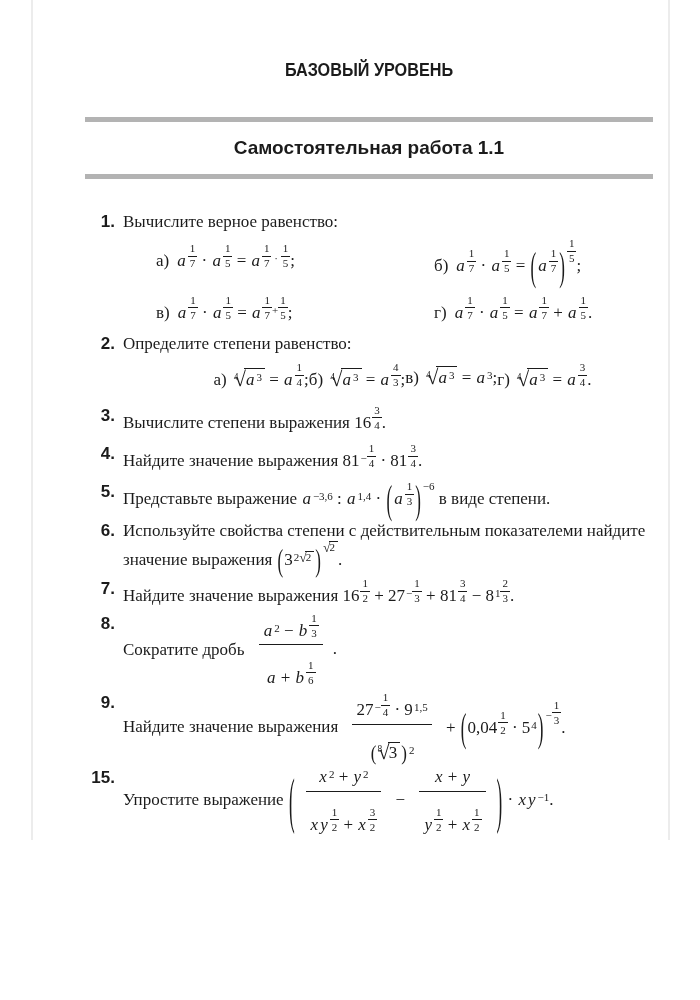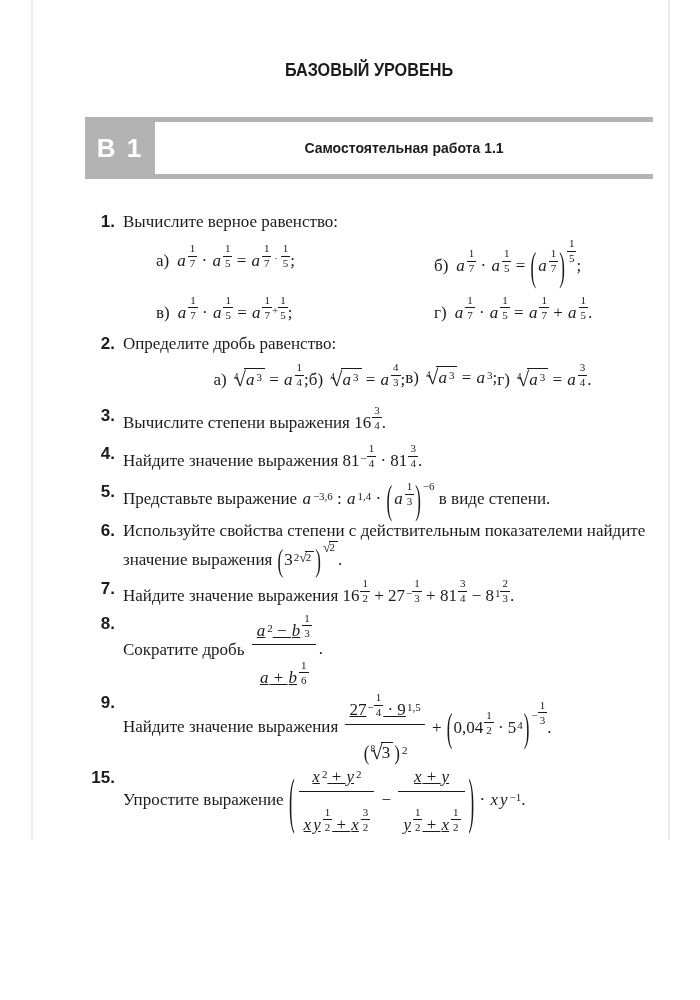--- a/index.html
+++ b/index.html
@@ -13,21 +13,21 @@
              font-family:"Liberation Sans",sans-serif;font-weight:bold;font-size:18px;
              transform:scaleX(.9);transform-origin:center;}
 
   .banner{position:absolute;left:85px;top:117px;width:568px;height:62px;background:#b3b3b3;
           display:flex;align-items:stretch;}
   .banner-variant{width:70px;display:flex;align-items:center;justify-content:center;
                   color:#ffffff;font-family:"Liberation Sans",sans-serif;font-weight:bold;
                   font-size:26px;letter-spacing:2px;}
   .banner-body{flex:1;background:#ffffff;margin:5px 0;display:flex;flex-direction:column;
                align-items:center;justify-content:center;text-align:center;
-               font-family:"Liberation Sans",sans-serif;font-weight:bold;font-size:14px;line-height:22px;}
+               font-family:"Liberation Sans",sans-serif;font-weight:bold;font-size:19px;line-height:22px;}
 
   .content{position:absolute;left:85px;top:207px;width:568px;font-size:17px;line-height:1.25;}
 
   .prob{display:flex;align-items:flex-start;}
   .pnum{width:30px;min-width:30px;text-align:right;margin-right:8px;
         font-family:"Liberation Sans",sans-serif;font-weight:bold;}
   .pbody{flex:1;min-width:0;}
   .pline{line-height:1.25;}
   .opt-grid{display:grid;grid-template-columns:278px auto;margin:6px 0 0 33px;row-gap:18px;align-items:center;}
   .opt-row{display:flex;justify-content:center;margin:8px 4px 0 33px;align-items:center;}
@@ -37,21 +37,21 @@
   
   .m{white-space:nowrap;}
   .m .mr{white-space:pre;font-style:normal;}
   .m .mi{font-style:italic;padding:0 1px;}
   .sup{display:inline-block;vertical-align:4px;font-size:11px;line-height:1;margin-left:1px;font-style:normal;}
   .sup.hi{vertical-align:14px;}
   .frac{display:inline-block;text-align:center;line-height:1;vertical-align:-0.45em;font-style:normal;}
   .fn,.fd{display:block;padding:0 2px;}
   .fn{padding-bottom:1.5px;}
   .fd{border-top:1px solid currentColor;padding-top:1.5px;}
-  .bfrac{display:inline-block;vertical-align:middle;text-align:center;line-height:1.2;margin:0 3px;text-decoration:underline;}
+  .bfrac{display:inline-block;vertical-align:middle;text-align:center;line-height:1.2;margin:0 10px;}
   .bn{display:block;padding:0 4px 3px;}
   .bd{display:block;border-top:1px solid currentColor;padding:15px 4px 0;}
   .par{display:inline-block;vertical-align:middle;line-height:1;font-style:normal;padding:0 1px;}
   .par.s1{transform:scaleY(1.25);}
   .par.s2{transform:scaleY(1.8);}
   .par.s3{transform:scaleY(2.3);}
   .par.s4{transform:scaleY(3.6);}
   .root{display:inline-block;white-space:nowrap;font-style:normal;}
   .ridx{font-size:.55em;vertical-align:.6em;margin-right:-4px;position:relative;z-index:1;}
   .rsign{font-size:1.25em;letter-spacing:-1px;vertical-align:-1px;}
@@ -64,39 +64,38 @@
 </head>
 <body>
 
 <div class="page">
   <div class="edge left"></div>
   <div class="edge right"></div>
 
   <div class="doc-title">БАЗОВЫЙ УРОВЕНЬ</div>
 
   <div class="banner">
-    <div class="banner-variant">В 1</div>
     <div class="banner-body">
       <div>Самостоятельная работа 1.1</div>
     </div>
   </div>
 
   <main class="content">
       <span class="prob" style="margin-top: 4px;">
         <span class="pnum">1.</span>
         <span class="pbody"><span class="pline"><span>Вычислите верное равенство:</span></span><span class="opt-grid">
             <span class="opt"><span class="olabel">а)</span><span class="m"><span class="mi">a</span><span class="sup"><span class="frac"><span class="fn">1</span><span class="fd">7</span></span></span><span class="mr"> · </span><span class="mi">a</span><span class="sup"><span class="frac"><span class="fn">1</span><span class="fd">5</span></span></span><span class="mr"> = </span><span class="mi">a</span><span class="sup"><span class="frac"><span class="fn">1</span><span class="fd">7</span></span><span class="mr"> · </span><span class="frac"><span class="fn">1</span><span class="fd">5</span></span></span><span class="mr">;</span></span></span>
             <span class="opt"><span class="olabel">б)</span><span class="m"><span class="mi">a</span><span class="sup"><span class="frac"><span class="fn">1</span><span class="fd">7</span></span></span><span class="mr"> · </span><span class="mi">a</span><span class="sup"><span class="frac"><span class="fn">1</span><span class="fd">5</span></span></span><span class="mr"> = </span><span class="par s3">(</span><span class="mi">a</span><span class="sup"><span class="frac"><span class="fn">1</span><span class="fd">7</span></span></span><span class="par s3">)</span><span class="sup hi"><span class="frac"><span class="fn">1</span><span class="fd">5</span></span></span><span class="mr">;</span></span></span>
             <span class="opt"><span class="olabel">в)</span><span class="m"><span class="mi">a</span><span class="sup"><span class="frac"><span class="fn">1</span><span class="fd">7</span></span></span><span class="mr"> · </span><span class="mi">a</span><span class="sup"><span class="frac"><span class="fn">1</span><span class="fd">5</span></span></span><span class="mr"> = </span><span class="mi">a</span><span class="sup"><span class="frac"><span class="fn">1</span><span class="fd">7</span></span><span class="mr">+</span><span class="frac"><span class="fn">1</span><span class="fd">5</span></span></span><span class="mr">;</span></span></span>
             <span class="opt"><span class="olabel">г)</span><span class="m"><span class="mi">a</span><span class="sup"><span class="frac"><span class="fn">1</span><span class="fd">7</span></span></span><span class="mr"> · </span><span class="mi">a</span><span class="sup"><span class="frac"><span class="fn">1</span><span class="fd">5</span></span></span><span class="mr"> = </span><span class="mi">a</span><span class="sup"><span class="frac"><span class="fn">1</span><span class="fd">7</span></span></span><span class="mr"> + </span><span class="mi">a</span><span class="sup"><span class="frac"><span class="fn">1</span><span class="fd">5</span></span></span><span class="mr">.</span></span></span>
           </span></span>
       </span>
       <span class="prob" style="margin-top: 10px;">
         <span class="pnum">2.</span>
-        <span class="pbody"><span class="pline"><span>Определите дробь равенство:</span></span><span class="opt-row">
+        <span class="pbody"><span class="pline"><span>Определите степени равенство:</span></span><span class="opt-row">
             <span class="opt"><span class="olabel">а)</span><span class="m"><span class="root"><span class="ridx">4</span><span class="rsign">√</span><span class="rc"><span class="mi">a</span><span class="sup"><span class="mr">3</span></span></span></span><span class="mr"> = </span><span class="mi">a</span><span class="sup"><span class="frac"><span class="fn">1</span><span class="fd">4</span></span></span><span class="mr">;</span></span></span>
             <span class="opt"><span class="olabel">б)</span><span class="m"><span class="root"><span class="ridx">4</span><span class="rsign">√</span><span class="rc"><span class="mi">a</span><span class="sup"><span class="mr">3</span></span></span></span><span class="mr"> = </span><span class="mi">a</span><span class="sup"><span class="frac"><span class="fn">4</span><span class="fd">3</span></span></span><span class="mr">;</span></span></span>
             <span class="opt"><span class="olabel">в)</span><span class="m"><span class="root"><span class="ridx">4</span><span class="rsign">√</span><span class="rc"><span class="mi">a</span><span class="sup"><span class="mr">3</span></span></span></span><span class="mr"> = </span><span class="mi">a</span><span class="sup"><span class="mr">3</span></span><span class="mr">;</span></span></span>
             <span class="opt"><span class="olabel">г)</span><span class="m"><span class="root"><span class="ridx">4</span><span class="rsign">√</span><span class="rc"><span class="mi">a</span><span class="sup"><span class="mr">3</span></span></span></span><span class="mr"> = </span><span class="mi">a</span><span class="sup"><span class="frac"><span class="fn">3</span><span class="fd">4</span></span></span><span class="mr">.</span></span></span>
           </span></span>
       </span>
       <span class="prob" style="margin-top: 12px;">
         <span class="pnum">3.</span>
         <span class="pbody"><span class="pline"><span>Вычислите степени выражения </span><span class="m"><span class="mr">16</span><span class="sup"><span class="frac"><span class="fn">3</span><span class="fd">4</span></span></span><span class="mr">.</span></span></span></span>
       </span>

